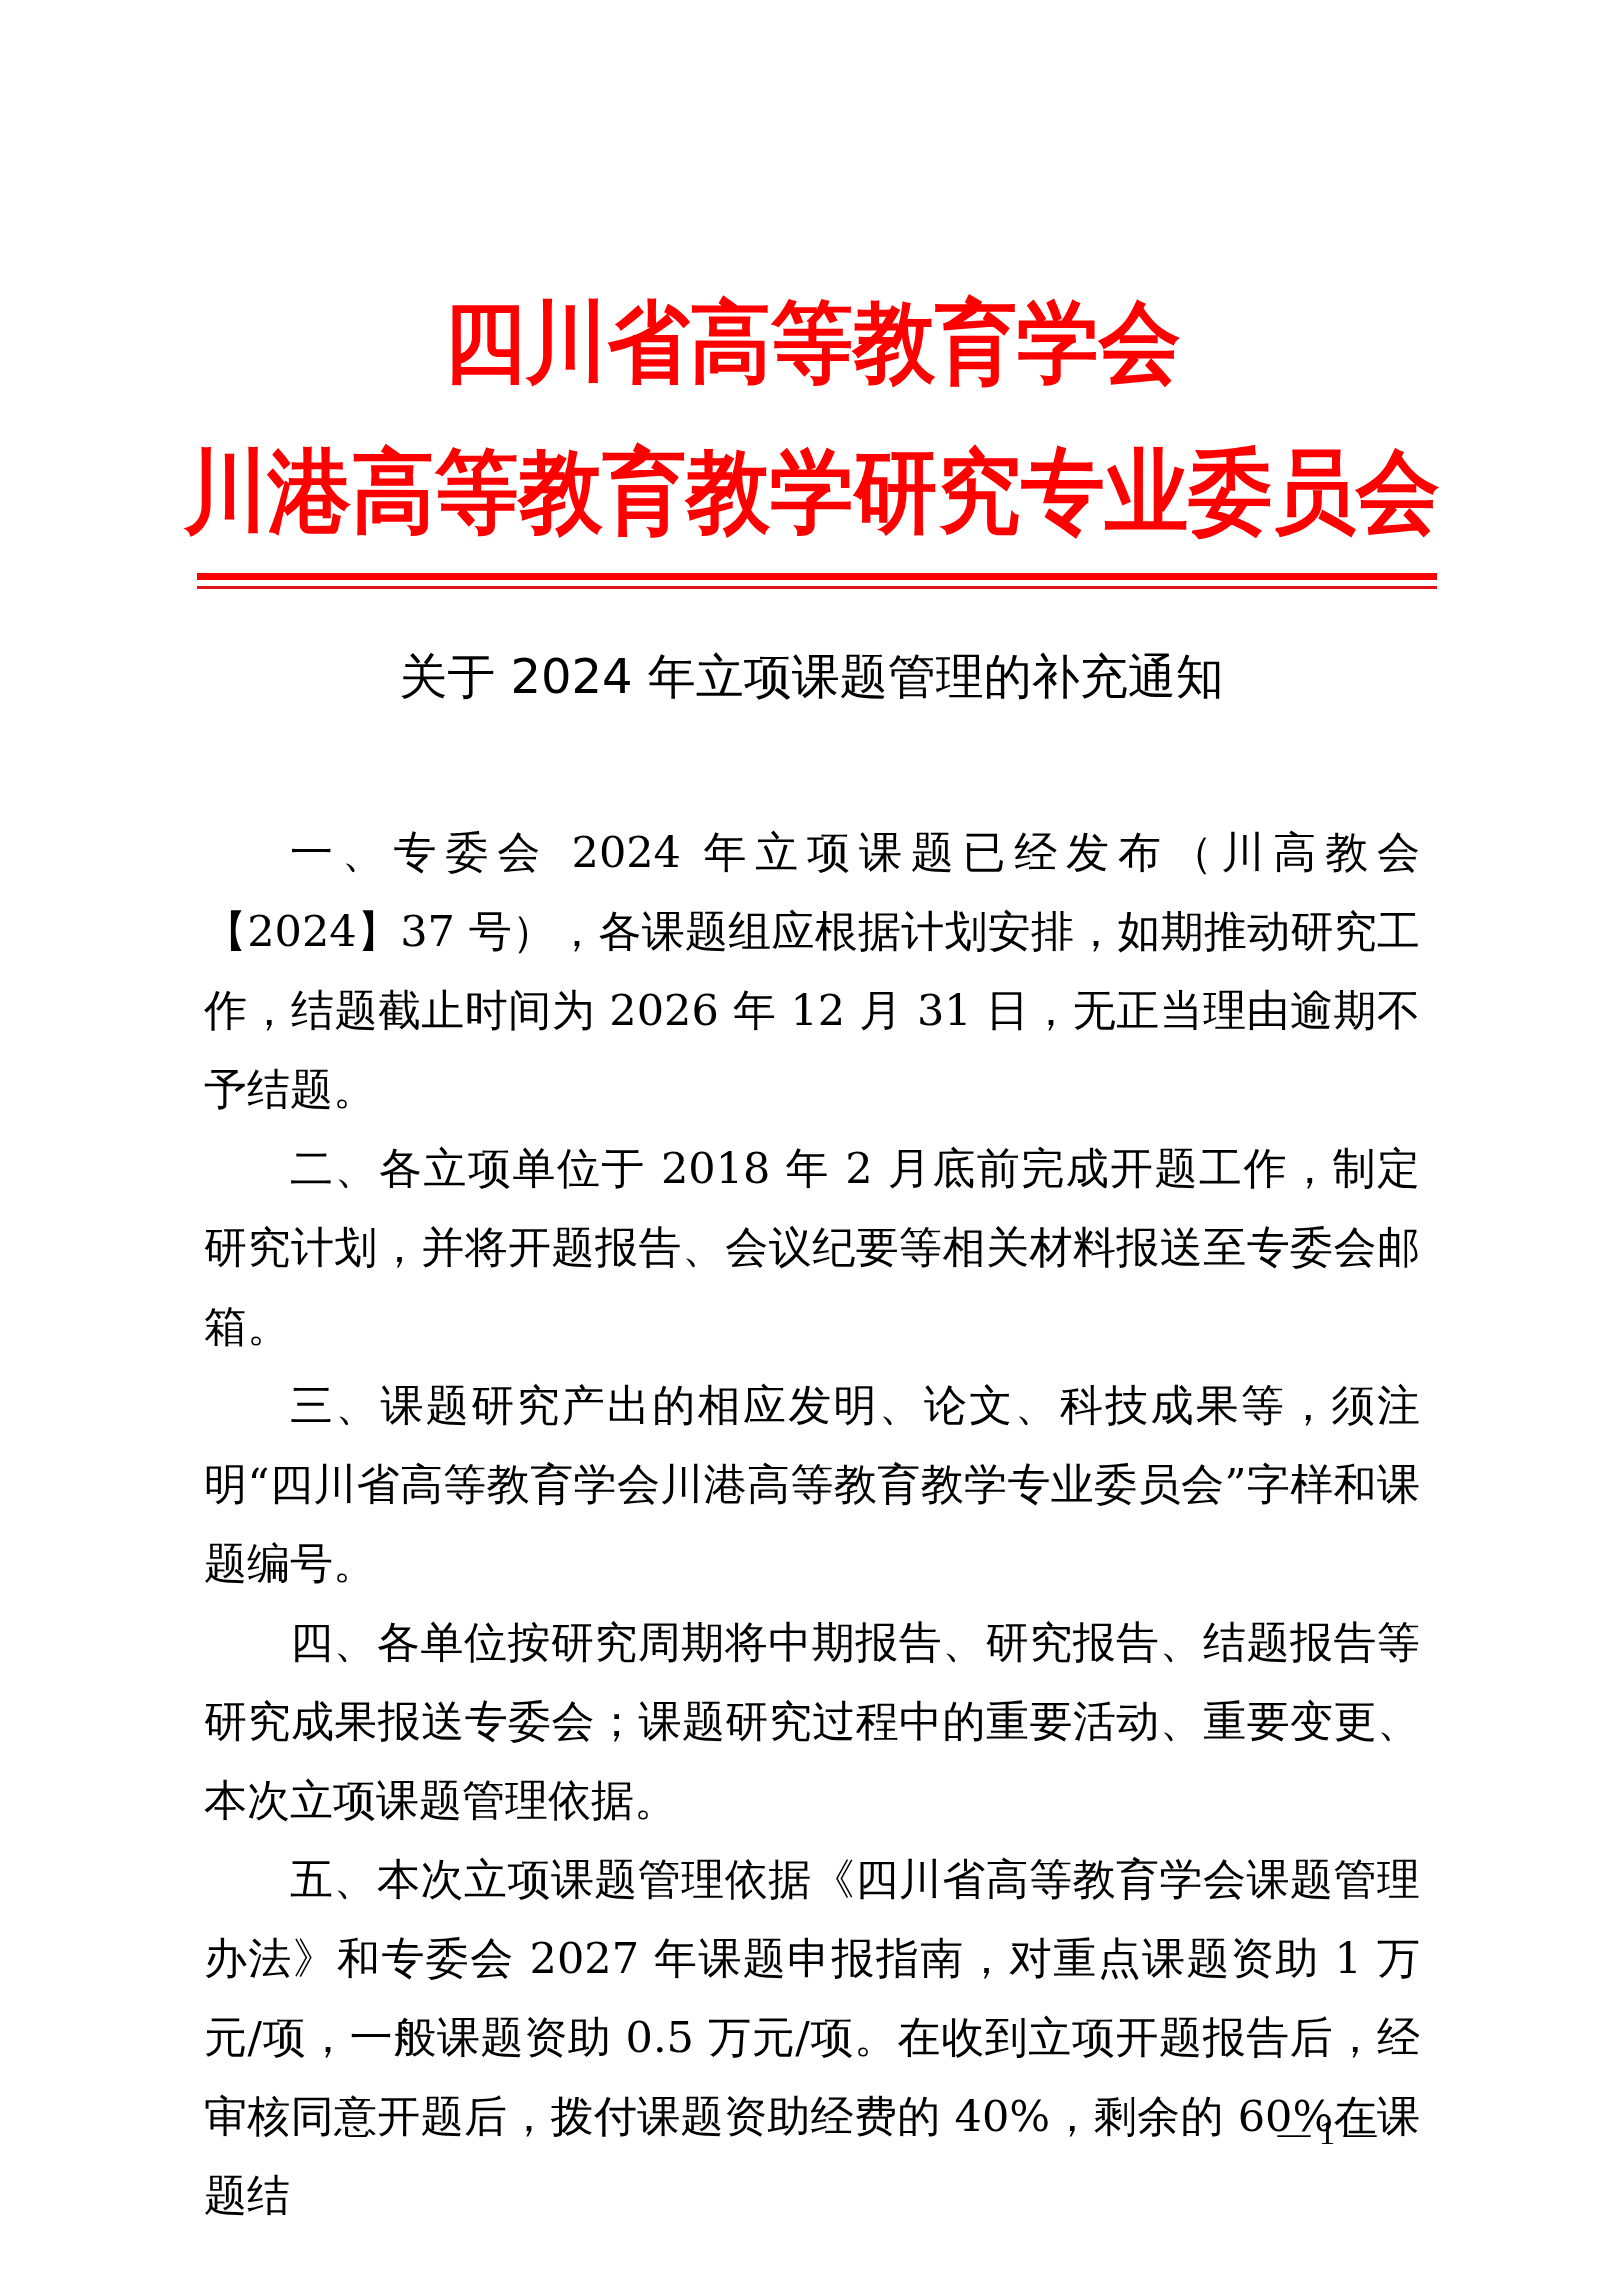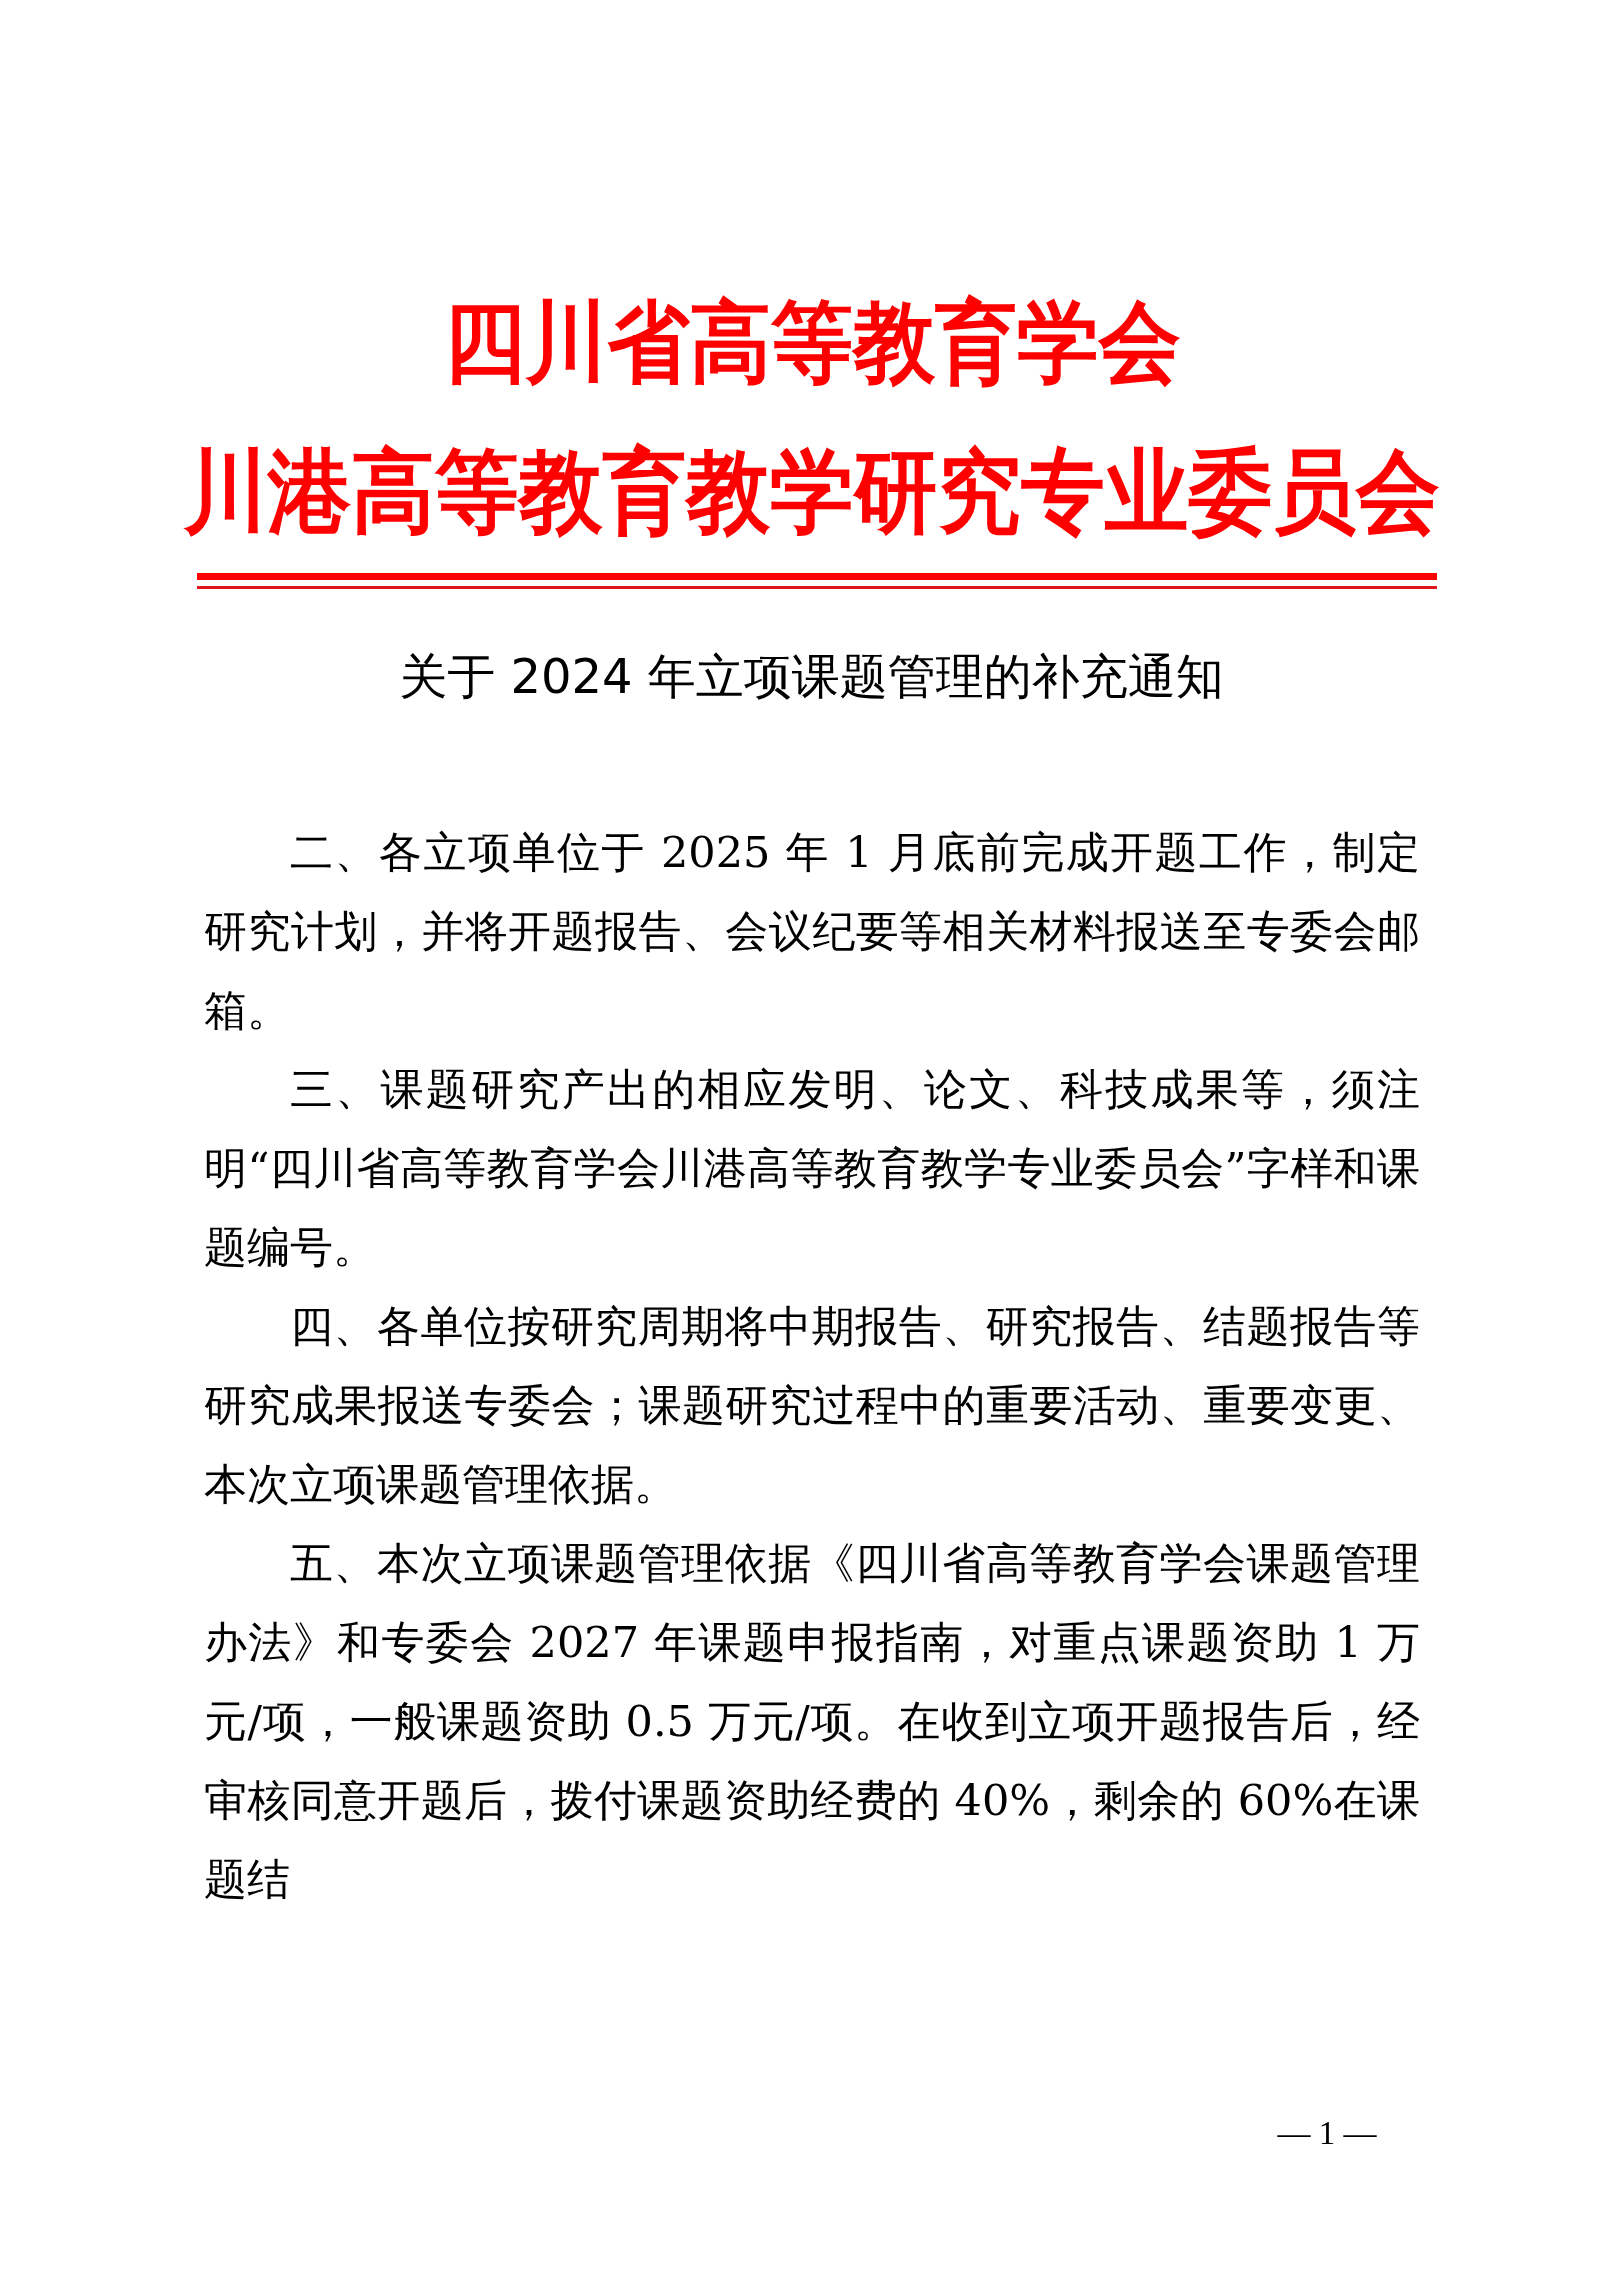--- a/index.html
+++ b/index.html
@@ -45,21 +45,22 @@
 <div class="page">
   <div class="red-title l1">四川省高等教育学会</div>
   <div class="red-title l2">川港高等教育教学研究专业委员会</div>
 
   <div class="rule thick"></div>
   <div class="rule thin"></div>
 
   <div class="notice-title">关于 2024 年立项课题管理的补充通知</div>
 
   <div class="body-text">
-    <p>二、各立项单位于 2025 年 1 月底前完成开题工作，制定研究计划，并将开题报告、会议纪要等相关材料报送至专委会邮箱。</p>
+    <p>一、专委会 2024 年立项课题已经发布（川高教会【2024】37 号），各课题组应根据计划安排，如期推动研究工作，结题截止时间为 2026 年 12 月 31 日，无正当理由逾期不予结题。</p>
+    <p>二、各立项单位于 2018 年 2 月底前完成开题工作，制定研究计划，并将开题报告、会议纪要等相关材料报送至专委会邮箱。</p>
     <p>三、课题研究产出的相应发明、论文、科技成果等，须注明“四川省高等教育学会川港高等教育教学专业委员会”字样和课题编号。</p>
     <p>四、各单位按研究周期将中期报告、研究报告、结题报告等研究成果报送专委会；课题研究过程中的重要活动、重要变更、本次立项课题管理依据。</p>
     <p>五、本次立项课题管理依据《四川省高等教育学会课题管理办法》和专委会 2027 年课题申报指南，对重点课题资助 1 万元/项，一般课题资助 0.5 万元/项。在收到立项开题报告后，经审核同意开题后，拨付课题资助经费的 40%，剩余的 60%在课题结</p>
   </div>
 
   <div class="page-number">— 1 —</div>
 </div>
 
 
 </body></html>

